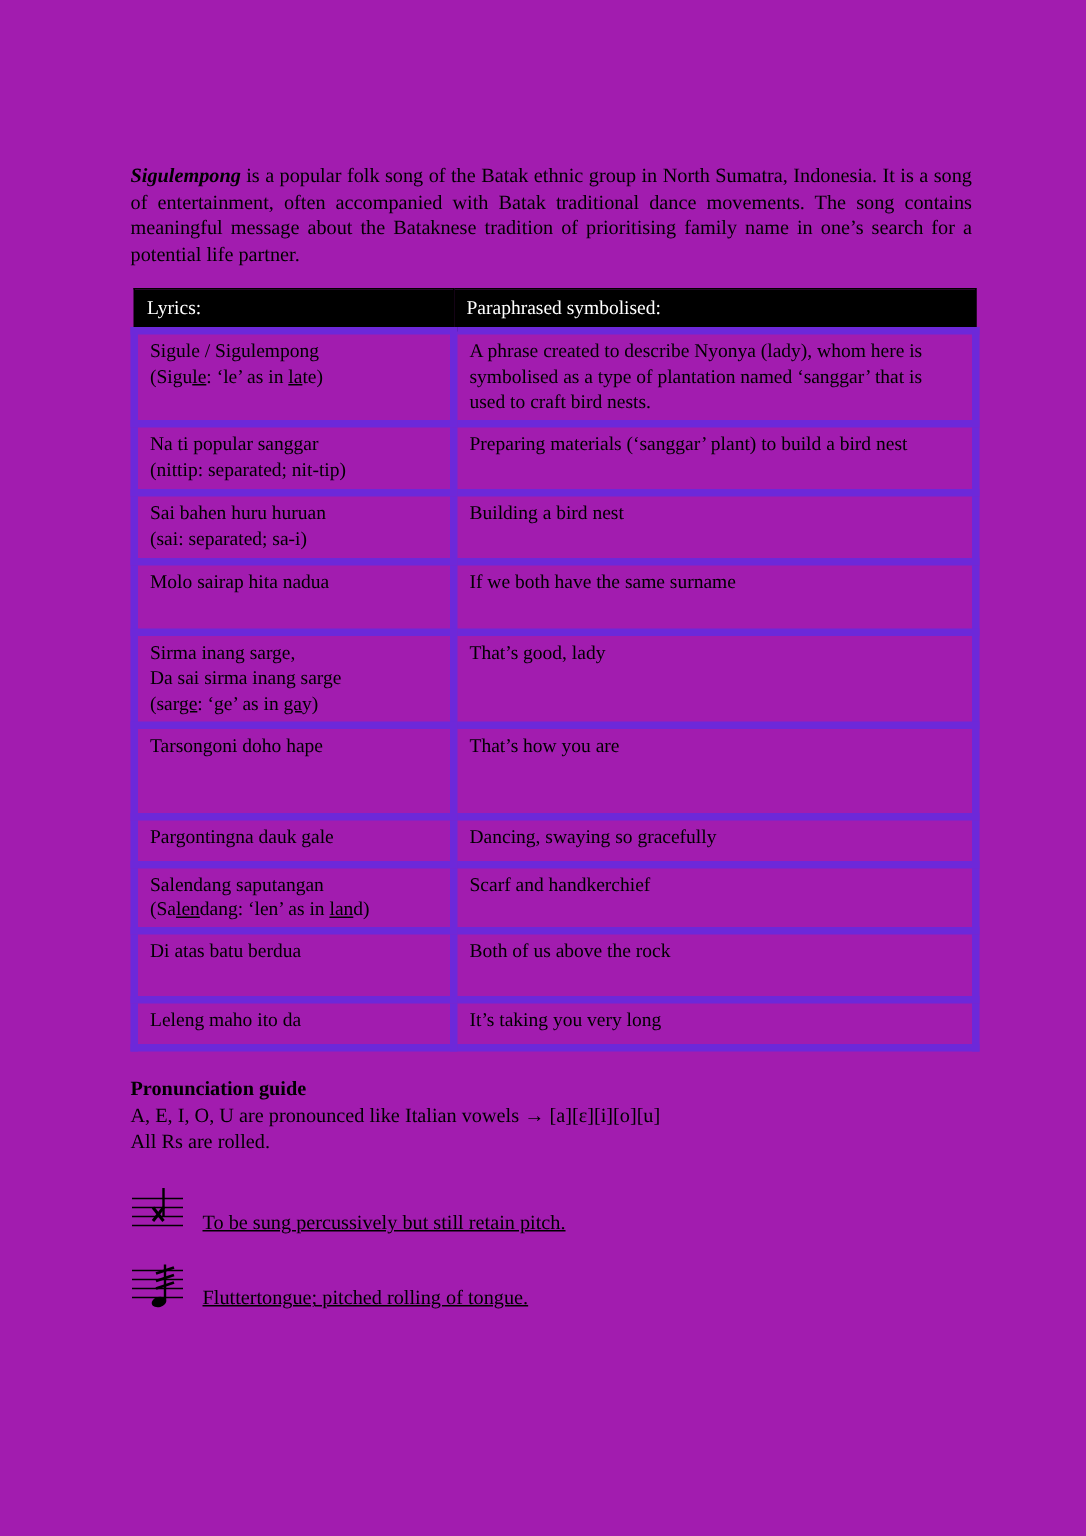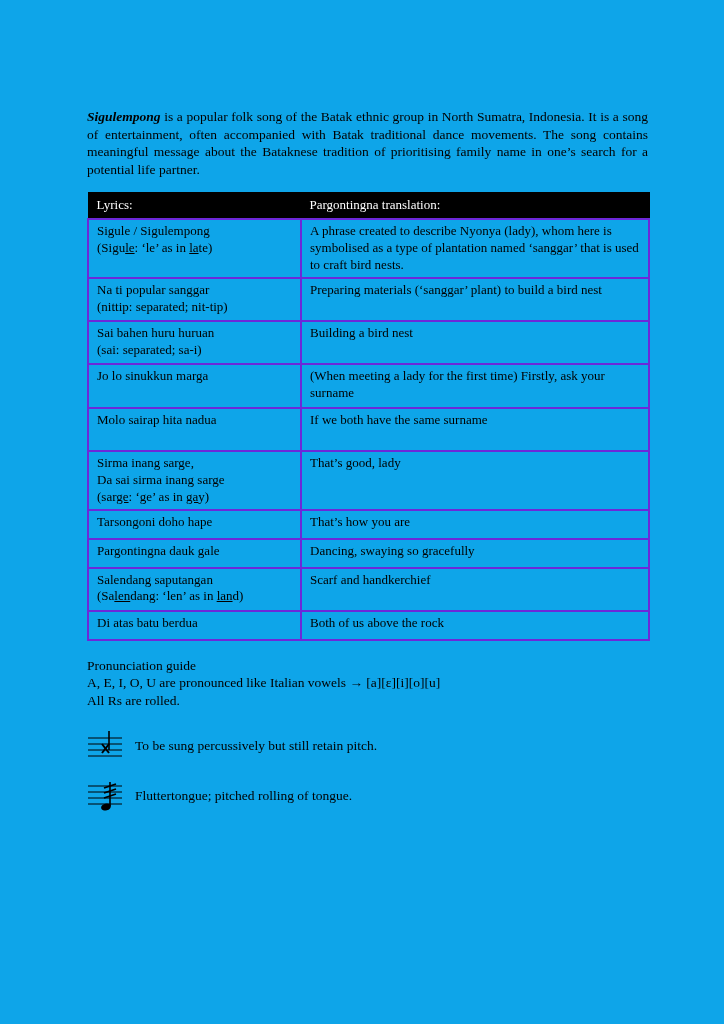--- a/index.html
+++ b/index.html
@@ -4,21 +4,21 @@
 <style>
   html, body {
     margin: 0;
     padding: 0;
     background: #ffffff;
   }
   .page {
     position: relative;
     width: 724px;
     height: 1024px;
-    background: #0ea5e9;
+    background: #a21caf;
     font-family: "Liberation Serif", "DejaVu Serif", serif;
     color: #000000;
     font-size: 13.5px;
     line-height: 1.3;
     box-sizing: border-box;
     overflow: hidden;
   }
   .content {
     position: absolute;
     left: 87px;
@@ -45,55 +45,56 @@
     background: #000000;
     color: #ffffff;
     font-weight: normal;
     text-align: left;
     padding: 4px 8px;
     border: 1px solid #000000;
     height: 17px;
     vertical-align: top;
   }
   table.lyrics-table td {
-    border: 2px solid #6d28d9;
+    border: 5px solid #6d28d9;
     vertical-align: top;
     padding: 3px 8px;
   }
   tbody tr:nth-child(1) td  { height: 50px; }
   tbody tr:nth-child(2) td  { height: 35px; }
   tbody tr:nth-child(3) td  { height: 35px; }
   tbody tr:nth-child(4) td  { height: 36px; }
   tbody tr:nth-child(5) td  { height: 35px; }
   tbody tr:nth-child(6) td  { height: 50px; }
   tbody tr:nth-child(7) td  { height: 21px; }
   tbody tr:nth-child(8) td  { height: 21px; }
   tbody tr:nth-child(9) td  { height: 35px; }
   tbody tr:nth-child(10) td { height: 21px; }
   tbody tr:nth-child(11) td { height: 21px; }
   tbody tr:nth-child(12) td { height: 21px; }
   .u { text-decoration: underline; }
   .pron {
     margin-top: 16px;
   }
   .pron-heading {
-    font-weight: normal;
+    font-weight: bold;
     margin: 0;
   }
   .pron-line {
     margin: 0;
   }
   .notation-list {
     margin-top: 20px;
   }
   .notation-row {
     display: flex;
-    align-items: center;
+    align-items: flex-end;
     margin-bottom: 16px;
     min-height: 34px;
+    text-decoration: underline;
   }
   .notation-icon {
     width: 36px;
     height: 34px;
     margin-right: 12px;
     flex: 0 0 auto;
   }
   .notation-text {
     padding-left: 0;
   }
@@ -107,21 +108,21 @@
     <p class="intro"><span class="lead-word">Sigulempong</span><span> is a popular folk song of the Batak ethnic group in North Sumatra, Indonesia. It is a song of entertainment, often accompanied with Batak traditional dance movements. The song contains meaningful message about the Bataknese tradition of prioritising family name in one’s search for a potential life partner.</span></p>
 
     <table class="lyrics-table">
       <colgroup>
           <col class="c1">
           <col class="c2">
         </colgroup>
       <thead>
         <tr>
           <th>Lyrics:</th>
-          <th>Pargontingna translation:</th>
+          <th>Paraphrased symbolised:</th>
         </tr>
       </thead>
       <tbody>
           <tr>
             <td>
               <div><span>Sigule / Sigulempong</span></div>
               <div><span>(Sigu</span><span class="u">le</span><span>: ‘le’ as in </span><span class="u">la</span><span>te)</span></div>
             </td>
             <td>A phrase created to describe Nyonya (lady), whom here is symbolised as a type of plantation named ‘sanggar’ that is used to craft bird nests.</td>
           </tr>
@@ -134,26 +135,20 @@
           </tr>
           <tr>
             <td>
               <div><span>Sai bahen huru huruan</span></div>
               <div><span>(sai: separated; sa-i)</span></div>
             </td>
             <td>Building a bird nest</td>
           </tr>
           <tr>
             <td>
-              <div><span>Jo lo sinukkun marga</span></div>
-            </td>
-            <td>(When meeting a lady for the first time) Firstly, ask your surname</td>
-          </tr>
-          <tr>
-            <td>
               <div><span>Molo sairap hita nadua</span></div>
             </td>
             <td>If we both have the same surname</td>
           </tr>
           <tr>
             <td>
               <div><span>Sirma inang sarge,</span></div>
               <div><span>Da sai sirma inang sarge</span></div>
               <div><span>(sar</span><span class="u">ge</span><span>: ‘ge’ as in </span><span class="u">ga</span><span>y)</span></div>
             </td>
@@ -176,20 +171,26 @@
               <div><span>Salendang saputangan</span></div>
               <div><span>(Sa</span><span class="u">len</span><span>dang: ‘len’ as in </span><span class="u">lan</span><span>d)</span></div>
             </td>
             <td>Scarf and handkerchief</td>
           </tr>
           <tr>
             <td>
               <div><span>Di atas batu berdua</span></div>
             </td>
             <td>Both of us above the rock</td>
+          </tr>
+          <tr>
+            <td>
+              <div><span>Leleng maho ito da</span></div>
+            </td>
+            <td>It’s taking you very long</td>
           </tr>
         </tbody>
     </table>
 
     <div class="pron">
       <p class="pron-heading">Pronunciation guide</p>
       <p class="pron-line">A, E, I, O, U are pronounced like Italian vowels → [a][ɛ][i][o][u]</p>
       <p class="pron-line">All Rs are rolled.</p>
     </div>
 

